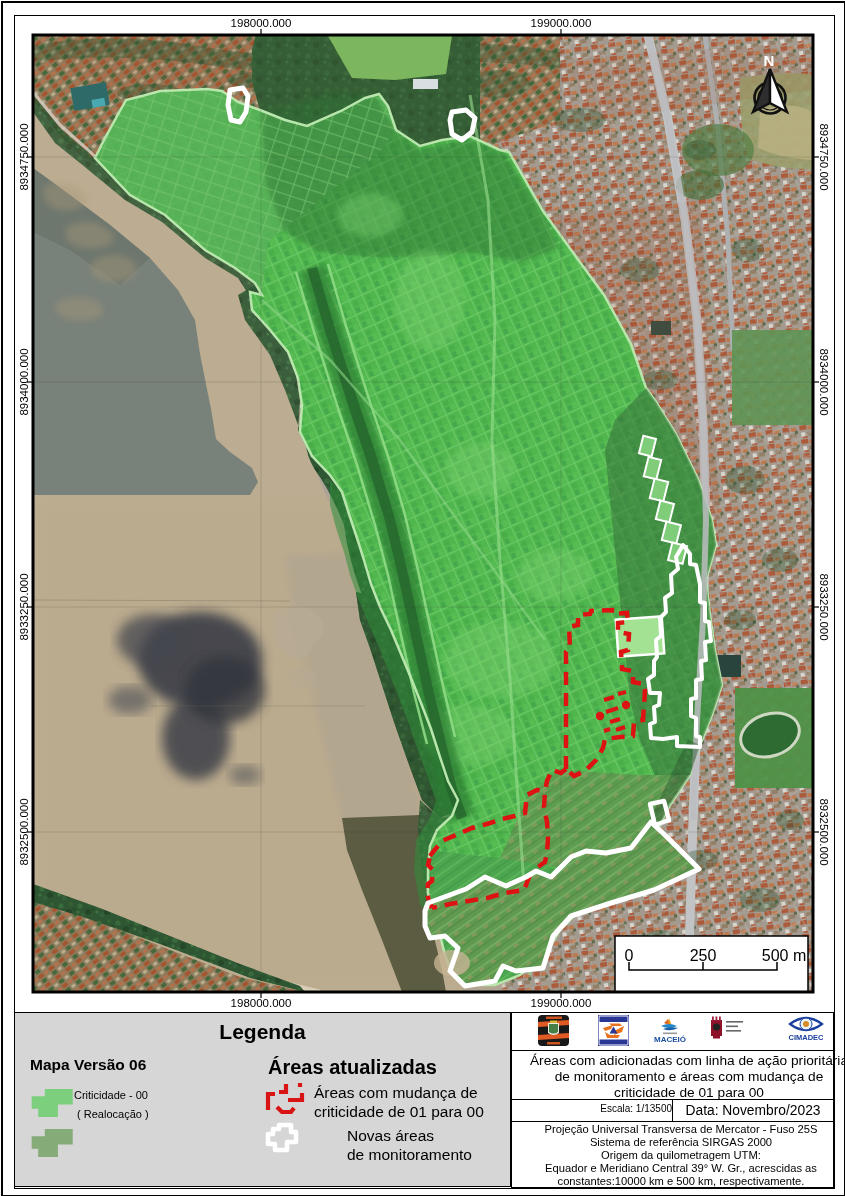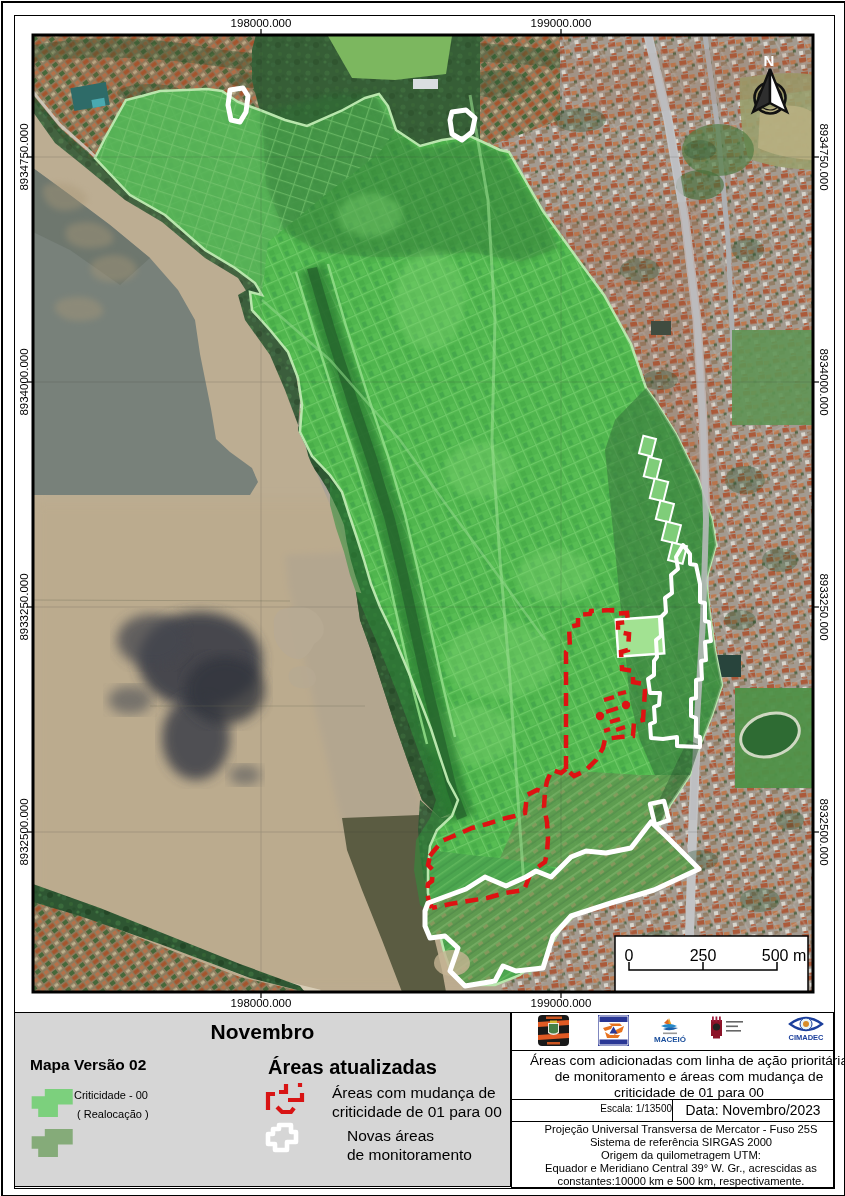--- a/index.html
+++ b/index.html
@@ -363,23 +363,23 @@
 <div class="abs coordlab vlab" style="left:24px;top:607px;transform:translate(-50%,-50%) rotate(-90deg)">8933250.000</div>
 <div class="abs coordlab vlab" style="left:24px;top:832px;transform:translate(-50%,-50%) rotate(-90deg)">8932500.000</div>
 
 <div class="abs coordlab vlab" style="left:824px;top:157px;transform:translate(-50%,-50%) rotate(90deg)">8934750.000</div>
 <div class="abs coordlab vlab" style="left:824px;top:382px;transform:translate(-50%,-50%) rotate(90deg)">8934000.000</div>
 <div class="abs coordlab vlab" style="left:824px;top:607px;transform:translate(-50%,-50%) rotate(90deg)">8933250.000</div>
 <div class="abs coordlab vlab" style="left:824px;top:832px;transform:translate(-50%,-50%) rotate(90deg)">8932500.000</div>
 
 <div class="abs" id="legendbox"></div>
 
-<div class="abs" style="left:14px;top:1020px;width:497px;text-align:center;font-size:21px;font-weight:bold;">Novembro</div>
-
-<div class="abs" style="left:30px;top:1056px;font-size:15.5px;font-weight:bold;">Mapa Versão 02</div>
+<div class="abs" style="left:14px;top:1020px;width:497px;text-align:center;font-size:21px;font-weight:bold;">Legenda</div>
+
+<div class="abs" style="left:30px;top:1056px;font-size:15.5px;font-weight:bold;">Mapa Versão 06</div>
 
 <svg class="abs" style="left:30px;top:1087px" width="46" height="33" viewBox="0 0 28 32" preserveAspectRatio="none">
 <path d="M9,2 L26,2 L26,17 L17,17 L17,29 L5,29 L5,21 L1,21 L1,9 L9,9 Z" fill="#7cd07d"></path>
 </svg>
 
 <div class="abs" style="left:74px;top:1086px;font-size:11px;line-height:18.5px;">Criticidade - 00<br>&nbsp;( Realocação )</div>
 
 <svg class="abs" style="left:30px;top:1127px" width="46" height="33" viewBox="0 0 28 32" preserveAspectRatio="none">
 <path d="M9,2 L26,2 L26,17 L17,17 L17,29 L5,29 L5,21 L1,21 L1,9 L9,9 Z" fill="#85ab79"></path>
 </svg>
@@ -390,21 +390,21 @@
 <svg class="abs" style="left:264px;top:1080px" width="42" height="38" viewBox="0 0 42 38">
 <g fill="none" stroke="#d81414" stroke-width="4.2">
 <path d="M22,4 L22,12 L15,12"></path>
 <path d="M36,3 L36,7"></path>
 <path d="M11,14 L4,14 L4,30"></path>
 <path d="M38,13 L38,20 L24,20"></path>
 <path d="M13,27 L18,32 L27,32 L30,28"></path>
 </g>
 </svg>
 
-<div class="abs" style="left:332px;top:1083px;font-size:15.5px;line-height:19px;">Áreas com mudança de<br>criticidade de 01 para 00</div>
+<div class="abs" style="left:314px;top:1083px;font-size:15.5px;line-height:19px;">Áreas com mudança de<br>criticidade de 01 para 00</div>
 
 <svg class="abs" style="left:264px;top:1121px" width="40" height="38" viewBox="0 0 40 38">
 <path d="M15,4 L27,4 L27,11 L32,11 L32,21 L23,21 L23,29 L11,29 L11,23 L4,23 L4,13 L9,13 L9,8 L15,8 Z" fill="none" stroke="#fff" stroke-width="4.6" stroke-linejoin="round"></path>
 </svg>
 
 <div class="abs" style="left:311px;top:1126px;font-size:15.5px;line-height:19px;margin-left:36px;">Novas áreas<br>de monitoramento</div>
 
 <div class="abs" id="infobox"></div>
 
 <div class="abs" style="left:511px;top:1050px;width:323px;height:0;border-top:1.5px solid #000;"></div>

